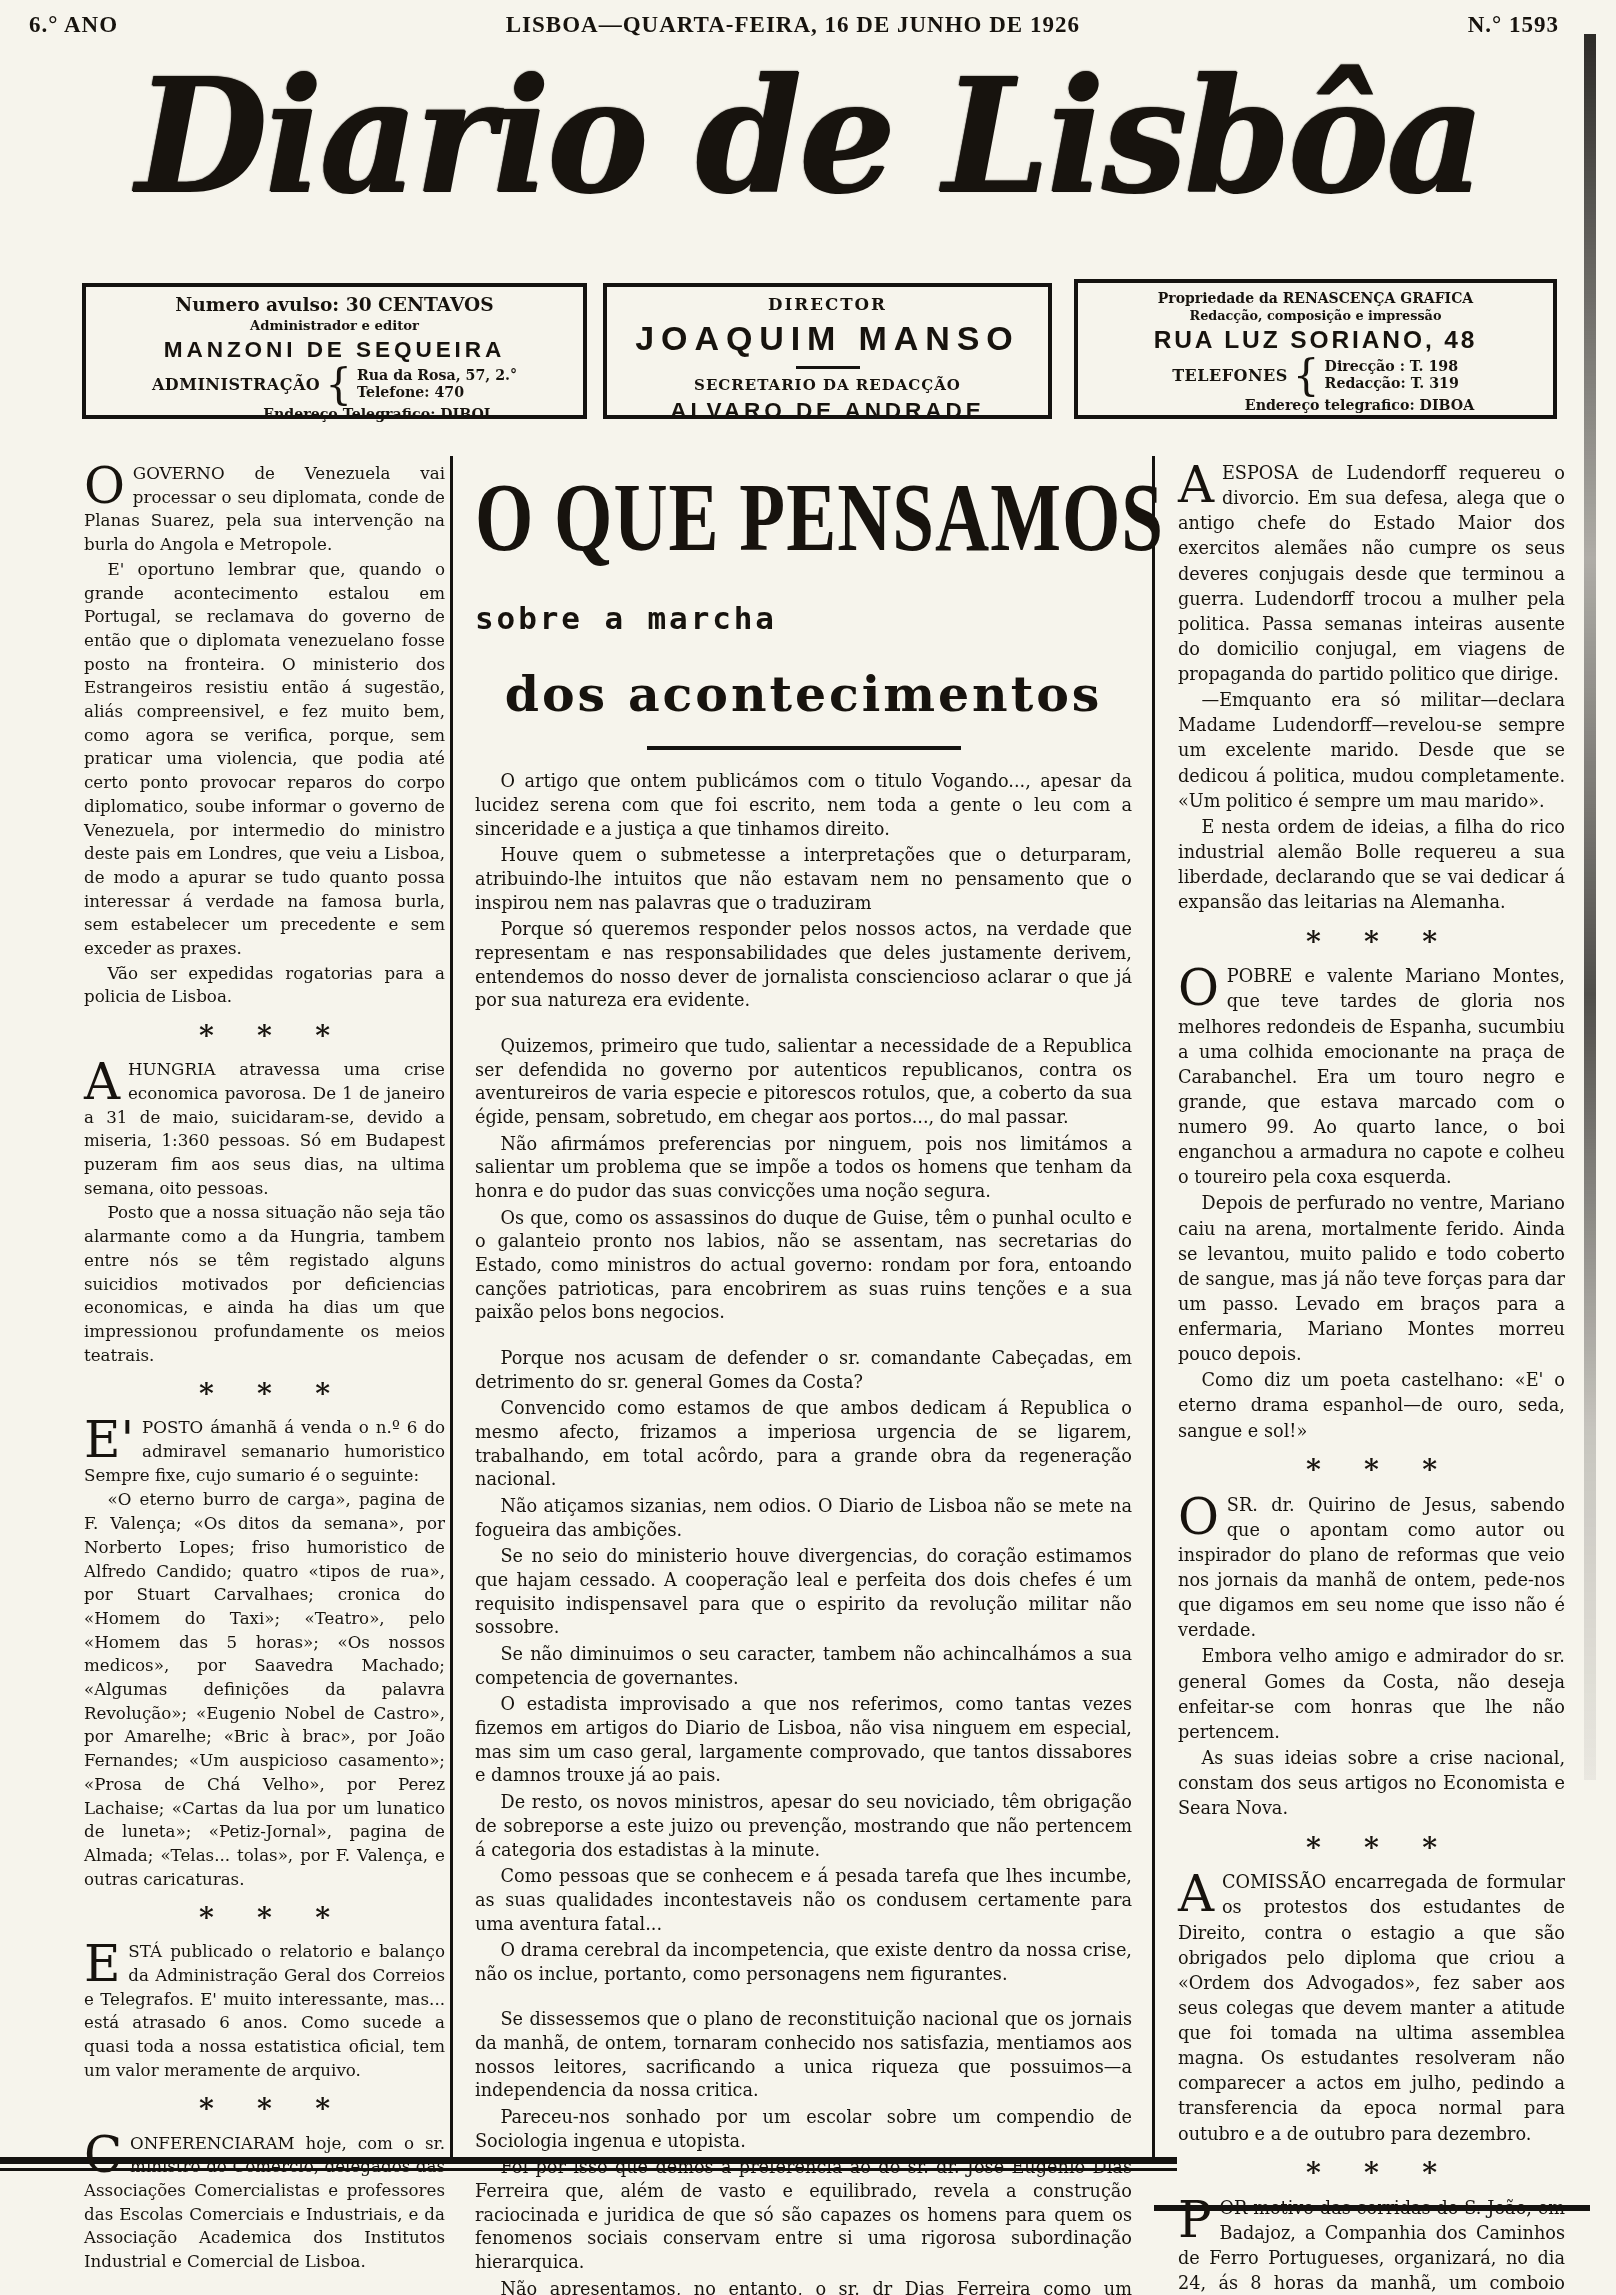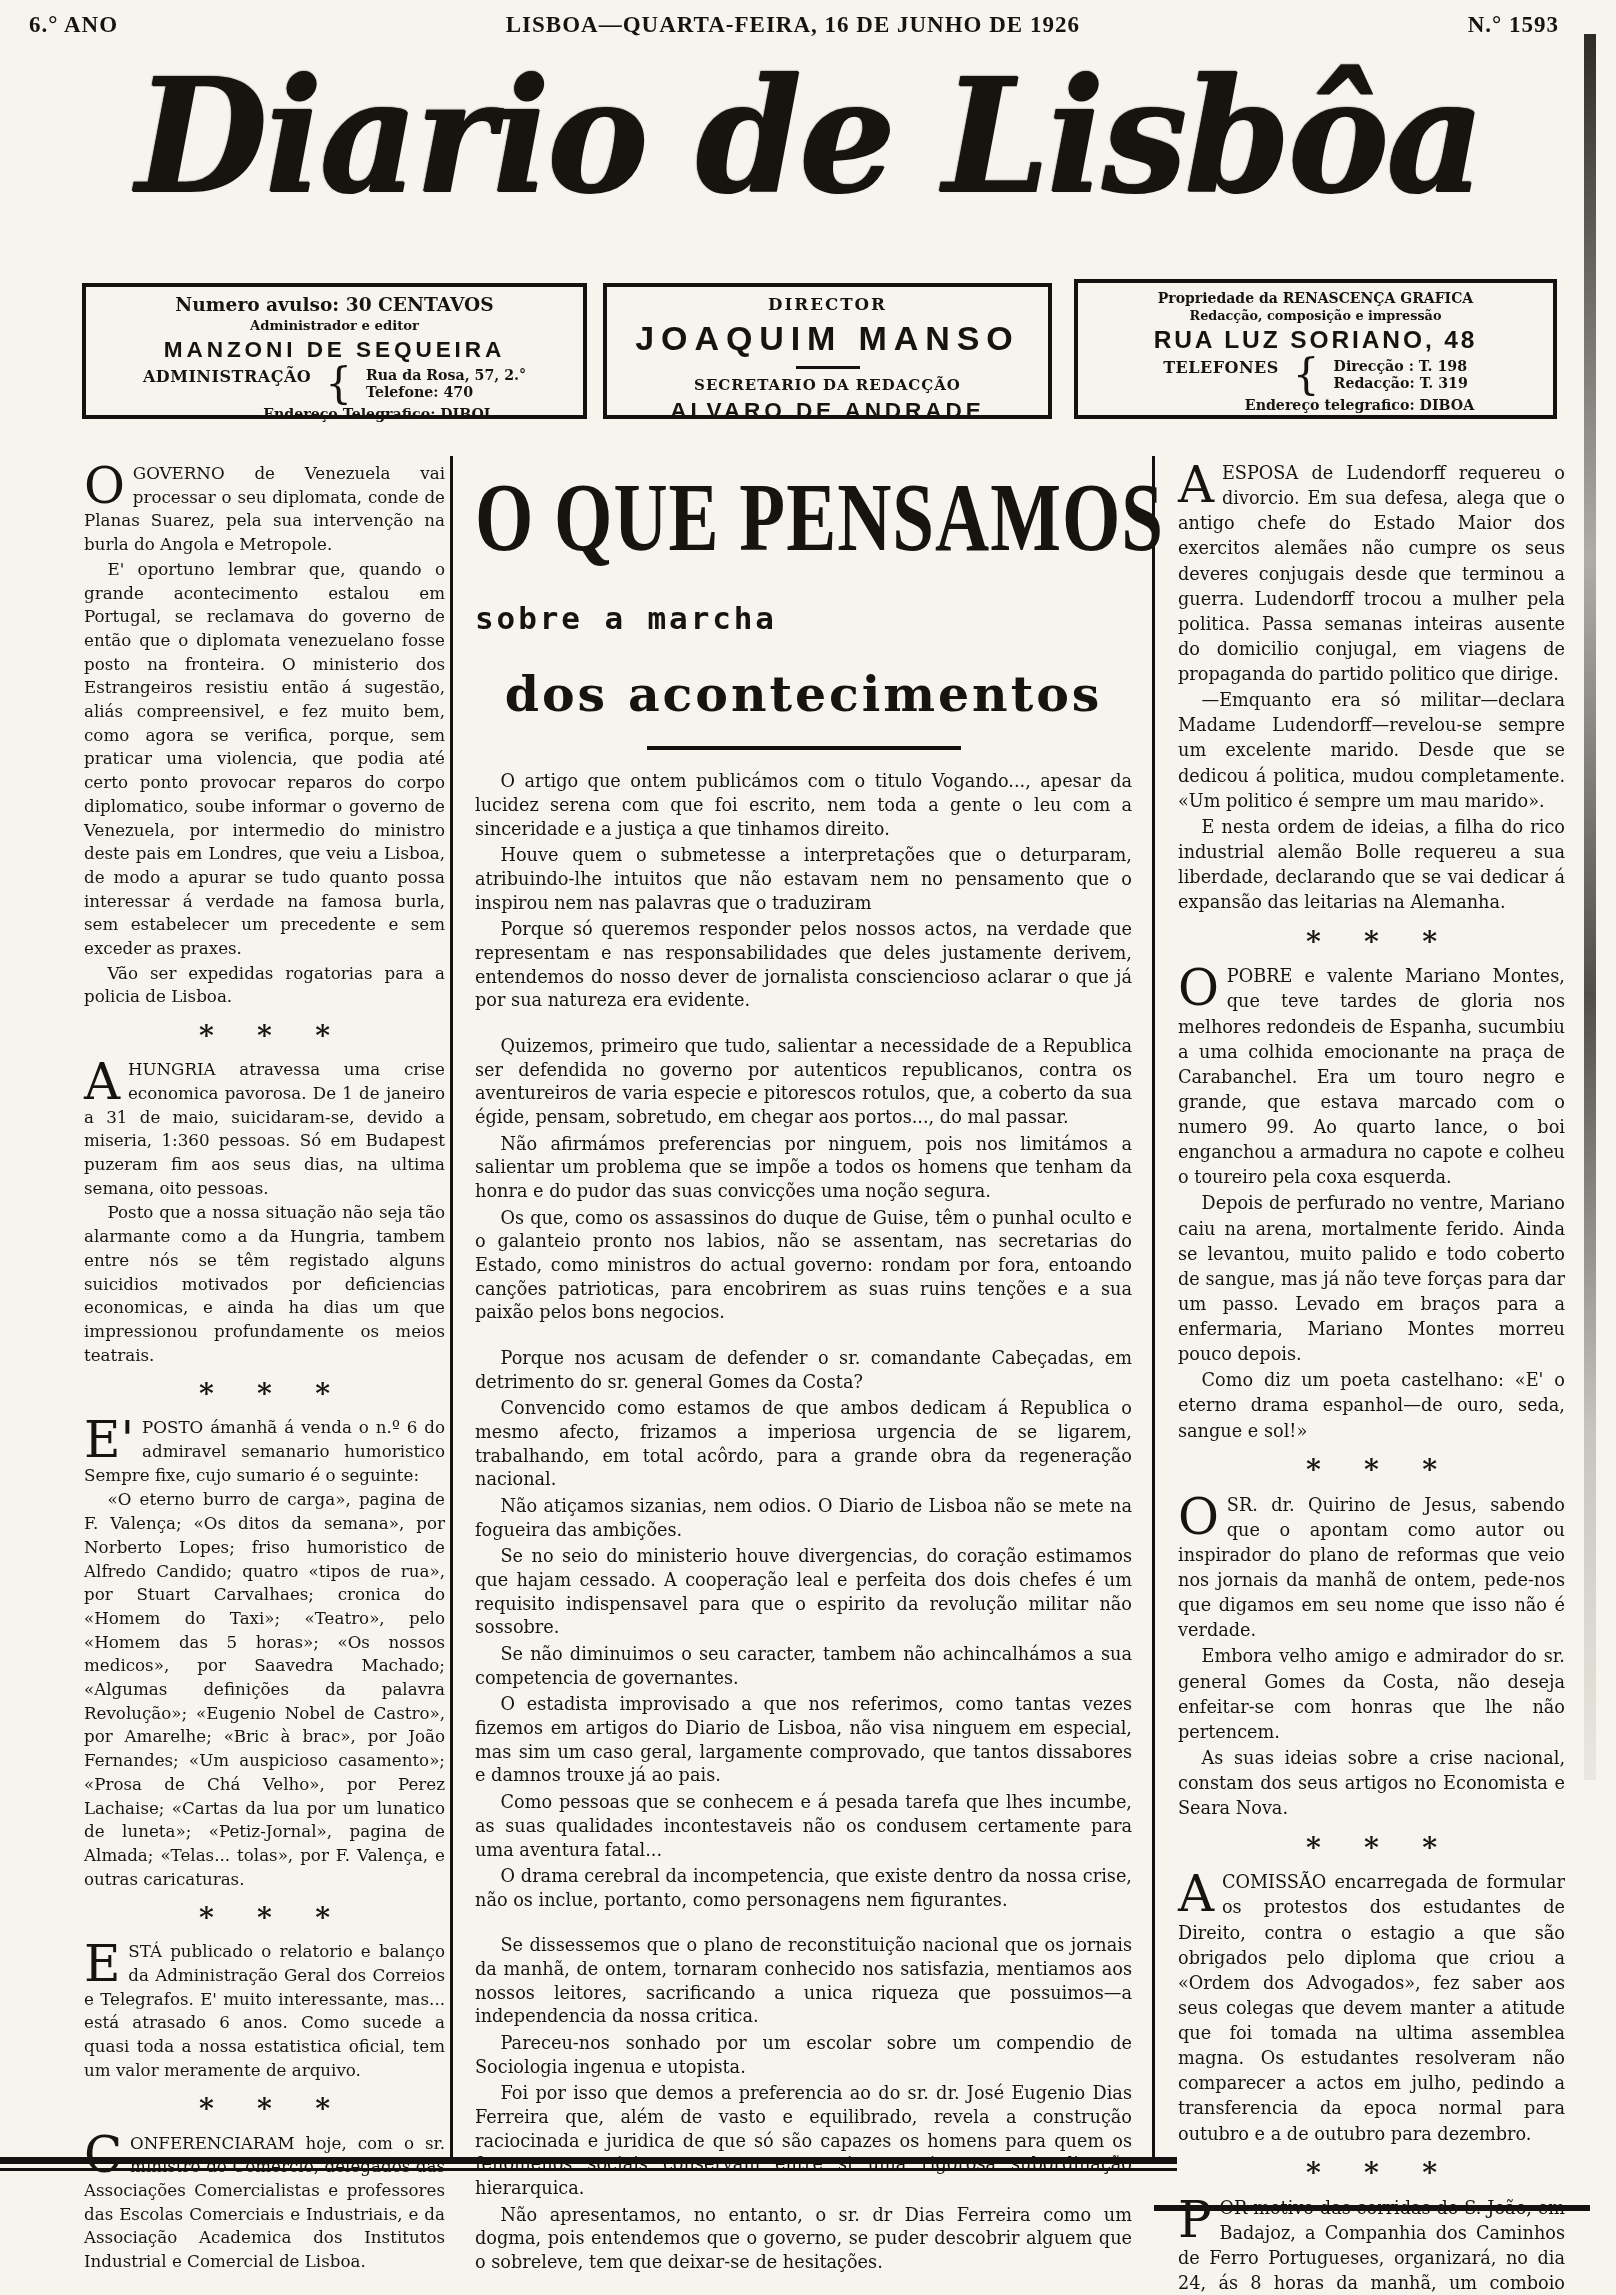--- a/index.html
+++ b/index.html
@@ -27,21 +27,21 @@
   
   .box { position:absolute; border:4.9px solid #141210; box-sizing:border-box;
          text-align:center; padding:6.9px 8.8px 4.9px; }
   .box-admin    { left:82px;  top:283px; width:505px; height:136px; }
   .box-director { left:603px; top:283px; width:449px;  height:136px; }
   .box-property { left:1074px; top:279px; width:483px;  height:140px; }
   .b-price { font-size:18.6px; font-weight:bold; }
   .b-role  { font-size:13.2px; font-weight:bold; margin-top:2.9px; }
   .b-name  { font-family:"Liberation Sans", sans-serif; font-weight:bold;
              font-size:22.6px; letter-spacing:3.9px; margin-top:3.9px; white-space:nowrap; }
-  .b-row { display:flex; justify-content:center; align-items:flex-start; margin-top:3.9px; gap:14px; }
+  .b-row { display:flex; justify-content:center; align-items:center; margin-top:3.9px; gap:5px; }
   .b-label { font-size:16px; font-weight:bold; letter-spacing:0.5px; }
   .brace { font-size:42px; font-weight:normal; line-height:.8; font-family:"DejaVu Serif",serif; }
   .b-stack { display:flex; flex-direction:column; text-align:left;
              font-size:14.2px; font-weight:bold; line-height:1.25; }
   .b-tel { font-size:14.2px; font-weight:bold; margin-top:3.9px; padding-left:88px; }
   .d-label { font-size:16.7px; font-weight:bold; letter-spacing:2px; }
   .d-name  { font-family:"Liberation Sans", sans-serif; font-weight:bold;
              font-size:34px; letter-spacing:6.9px; margin-top:4.9px; white-space:nowrap; }
   .d-rule  { width:64px; height:3.9px; background:#141210; margin:7.8px auto 6.9px; }
   .d-sec-label { font-size:15px; font-weight:bold; letter-spacing:1px; }
@@ -199,20 +199,21 @@
     <p class="body">Porque só queremos responder pelos nossos actos, na verdade que representam e nas responsabilidades que deles justamente derivem, entendemos do nosso dever de jornalista consciencioso aclarar o que já por sua natureza era evidente.</p>
     <p class="body g">Quizemos, primeiro que tudo, salientar a necessidade de a Republica ser defendida no governo por autenticos republicanos, contra os aventureiros de varia especie e pitorescos rotulos, que, a coberto da sua égide, pensam, sobretudo, em chegar aos portos..., do mal passar.</p>
     <p class="body">Não afirmámos preferencias por ninguem, pois nos limitámos a salientar um problema que se impõe a todos os homens que tenham da honra e do pudor das suas convicções uma noção segura.</p>
     <p class="body">Os que, como os assassinos do duque de Guise, têm o punhal oculto e o galanteio pronto nos labios, não se assentam, nas secretarias do Estado, como ministros do actual governo: rondam por fora, entoando canções patrioticas, para encobrirem as suas ruins tenções e a sua paixão pelos bons negocios.</p>
     <p class="body g">Porque nos acusam de defender o sr. comandante Cabeçadas, em detrimento do sr. general Gomes da Costa?</p>
     <p class="body">Convencido como estamos de que ambos dedicam á Republica o mesmo afecto, frizamos a imperiosa urgencia de se ligarem, trabalhando, em total acôrdo, para a grande obra da regeneração nacional.</p>
     <p class="body">Não atiçamos sizanias, nem odios. O Diario de Lisboa não se mete na fogueira das ambições.</p>
     <p class="body">Se no seio do ministerio houve divergencias, do coração estimamos que hajam cessado. A cooperação leal e perfeita dos dois chefes é um requisito indispensavel para que o espirito da revolução militar não sossobre.</p>
     <p class="body">Se não diminuimos o seu caracter, tambem não achincalhámos a sua competencia de governantes.</p>
     <p class="body">O estadista improvisado a que nos referimos, como tantas vezes fizemos em artigos do Diario de Lisboa, não visa ninguem em especial, mas sim um caso geral, largamente comprovado, que tantos dissabores e damnos trouxe já ao pais.</p>
+    <p class="body">De resto, os novos ministros, apesar do seu noviciado, têm obrigação de sobreporse a este juizo ou prevenção, mostrando que não pertencem á categoria dos estadistas à la minute.</p>
     <p class="body">Como pessoas que se conhecem e á pesada tarefa que lhes incumbe, as suas qualidades incontestaveis não os condusem certamente para uma aventura fatal...</p>
     <p class="body">O drama cerebral da incompetencia, que existe dentro da nossa crise, não os inclue, portanto, como personagens nem figurantes.</p>
     <p class="body g">Se dissessemos que o plano de reconstituição nacional que os jornais da manhã, de ontem, tornaram conhecido nos satisfazia, mentiamos aos nossos leitores, sacrificando a unica riqueza que possuimos—a independencia da nossa critica.</p>
     <p class="body">Pareceu-nos sonhado por um escolar sobre um compendio de Sociologia ingenua e utopista.</p>
     <p class="body">Foi por isso que demos a preferencia ao do sr. dr. José Eugenio Dias Ferreira que, além de vasto e equilibrado, revela a construção raciocinada e juridica de que só são capazes os homens para quem os fenomenos sociais conservam entre si uma rigorosa subordinação hierarquica.</p>
     <p class="body">Não apresentamos, no entanto, o sr. dr Dias Ferreira como um dogma, pois entendemos que o governo, se puder descobrir alguem que o sobreleve, tem que deixar-se de hesitações.</p>
 
   </section>
 
   <section class="col col-right">

